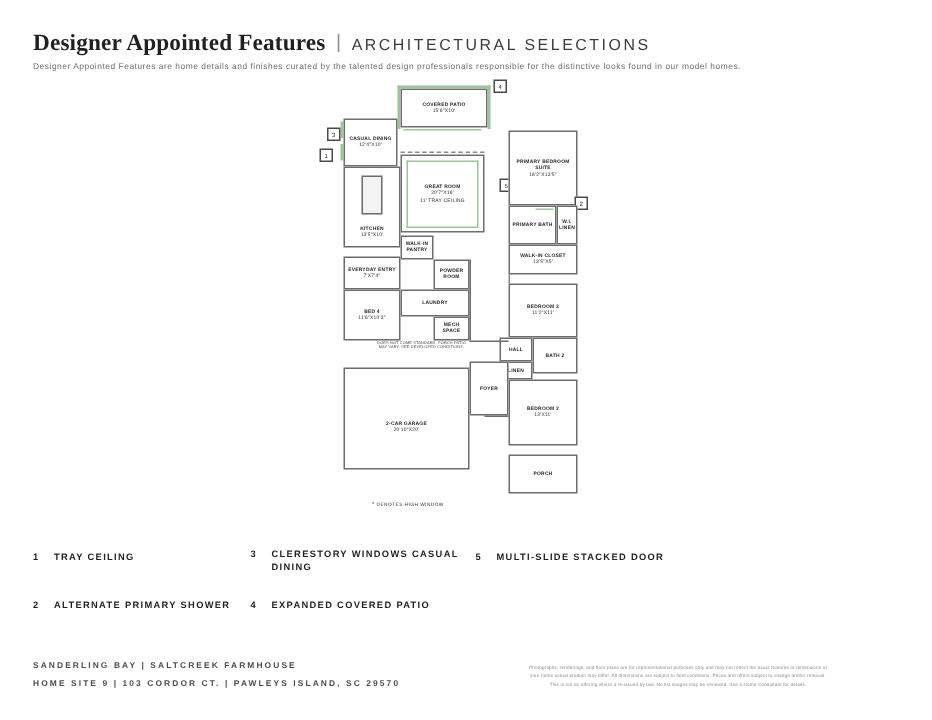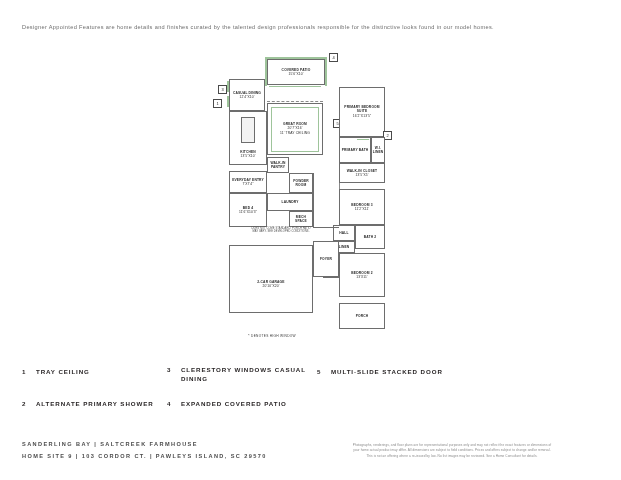--- a/index.html
+++ b/index.html
@@ -213,20 +213,25 @@
     color: #8a8a8a;
     letter-spacing: 0.1px;
   }
 </style>
 </head>
 <body>
 
 <div class="page">
 
   <div class="header">
+    <div class="title-row">
+      <span class="title-main">Designer Appointed Features</span>
+      <span class="title-pipe">|</span>
+      <span class="title-sub">ARCHITECTURAL SELECTIONS</span>
+    </div>
     <div class="subtitle">Designer Appointed Features are home details and finishes curated by the talented design professionals responsible for the distinctive looks found in our model homes.</div>
   </div>
 
   <div class="plan">
 
     <div class="rm thin" style="left:62px; top:4px; width:58px; height:26px;">
       <div class="lbl mid">
         <b>COVERED PATIO</b>
         <span>15'6"X10'</span>
       </div>

